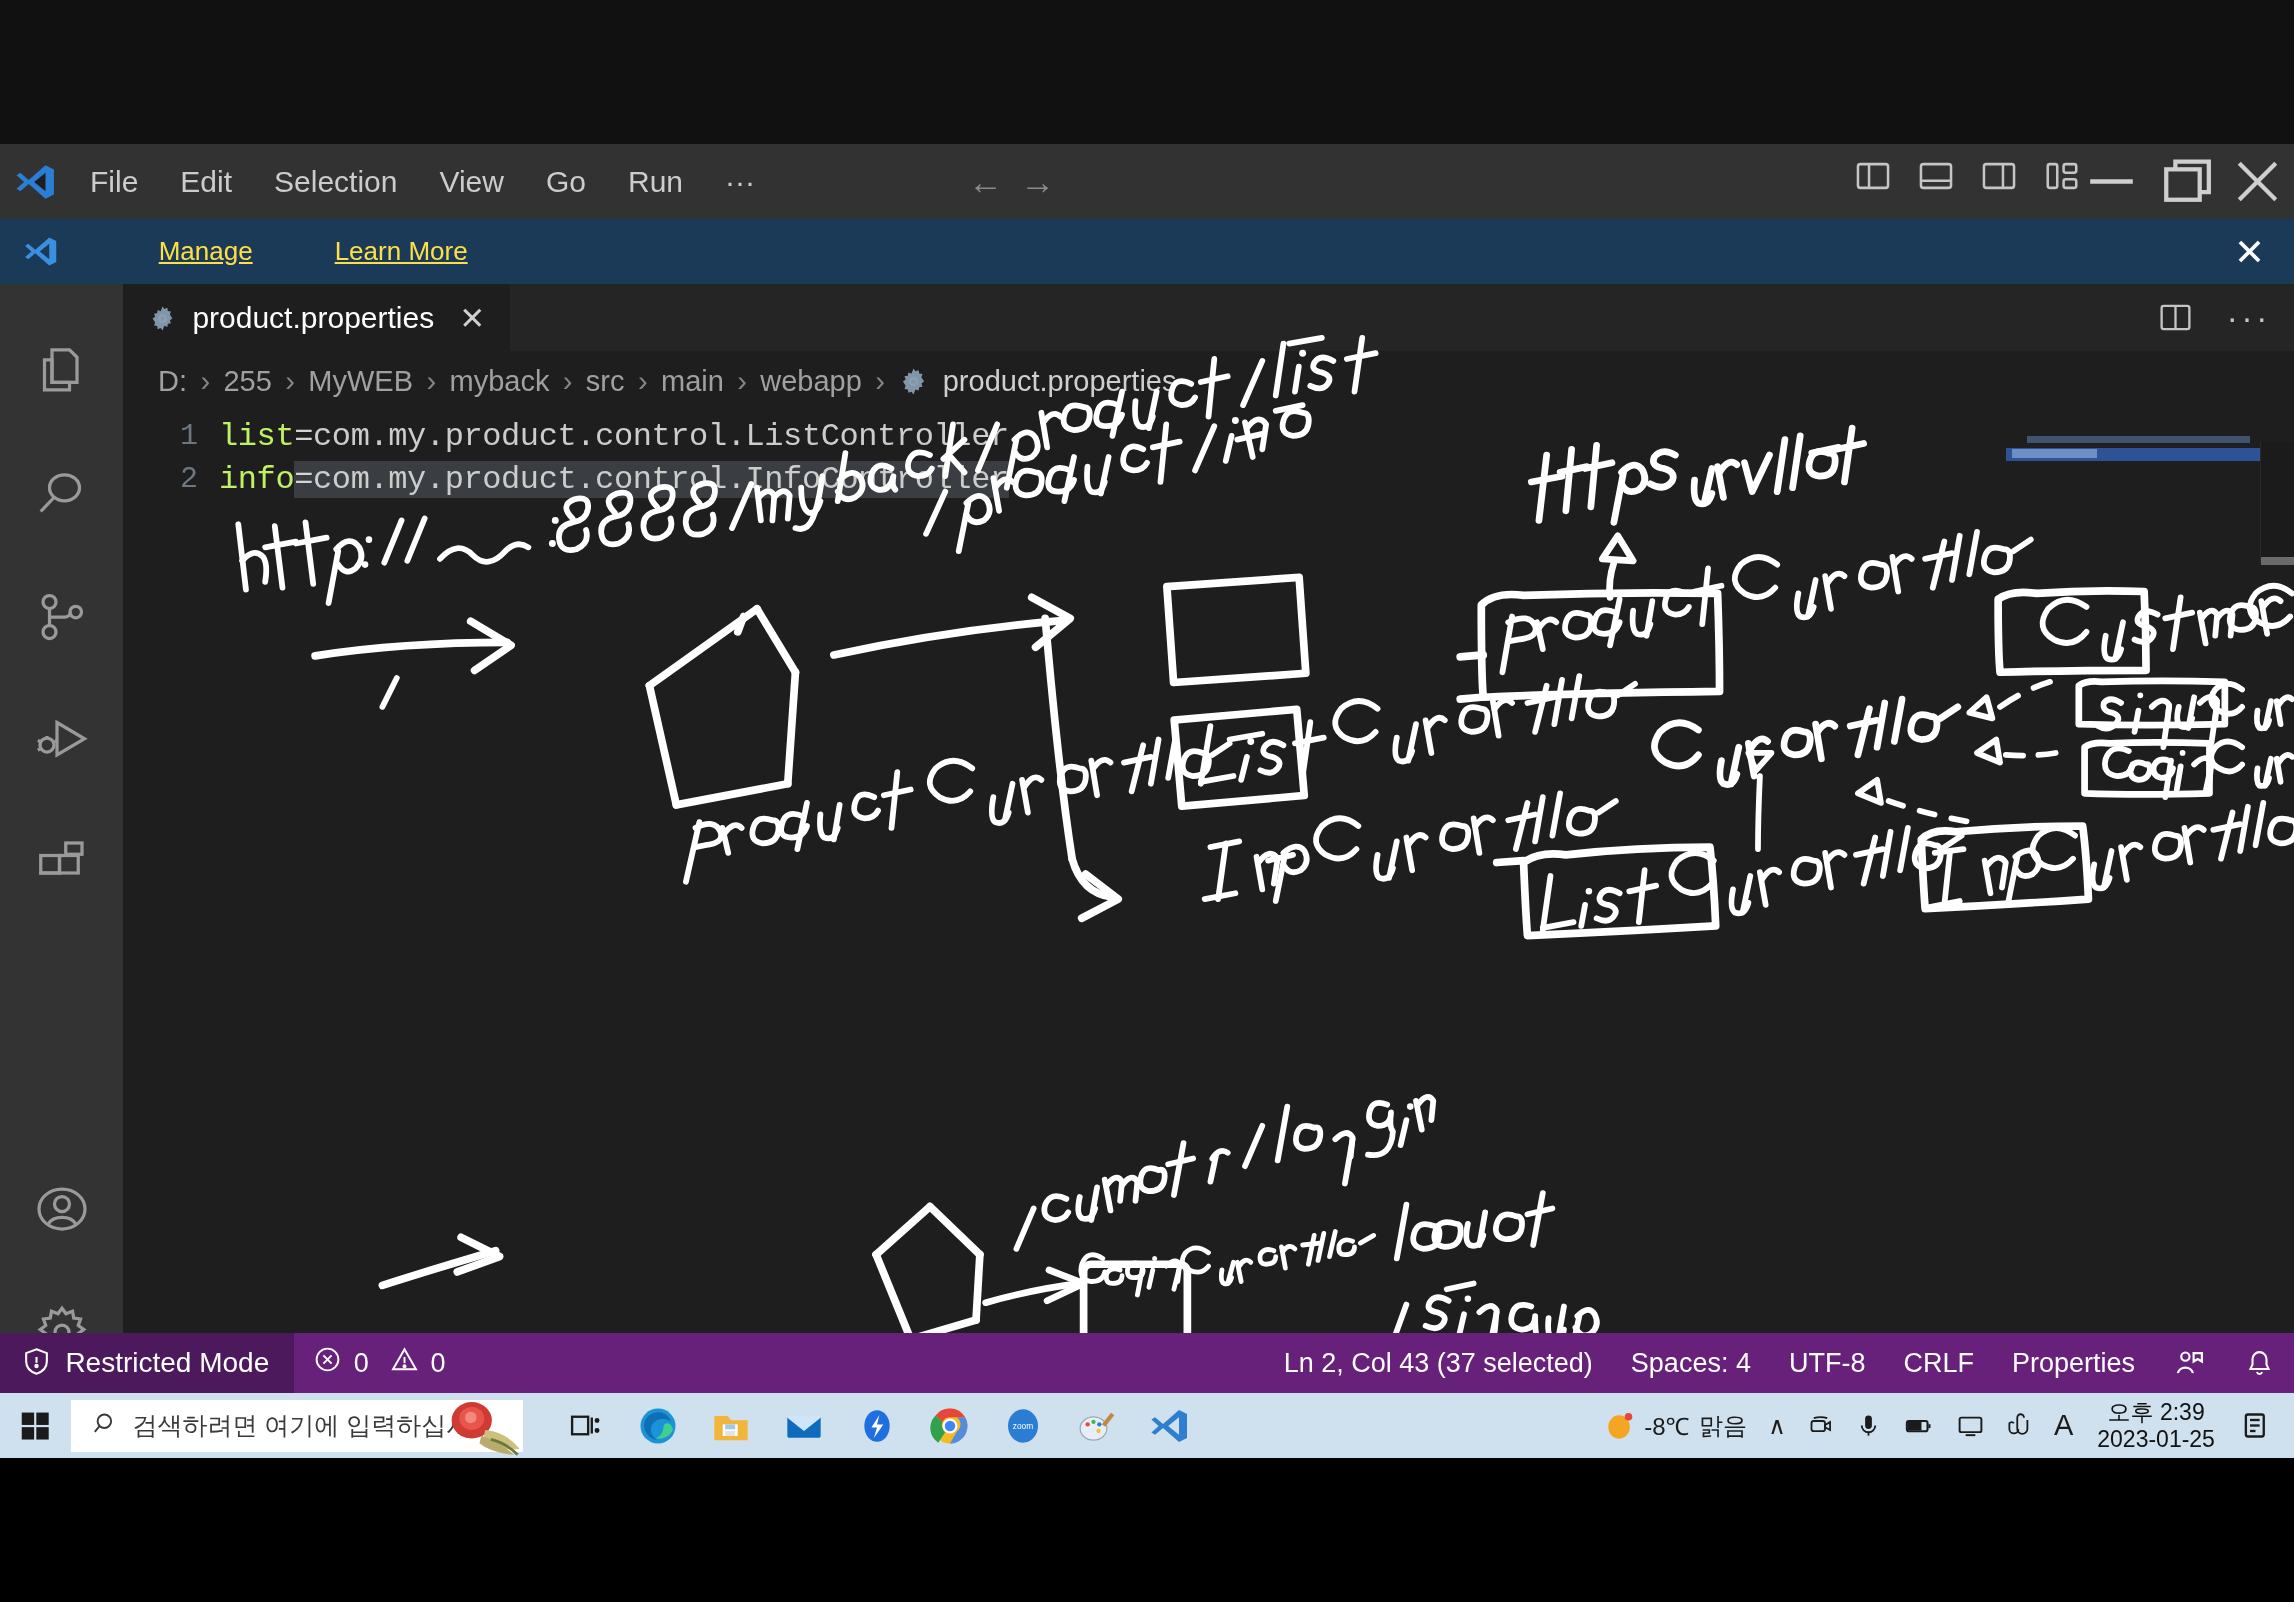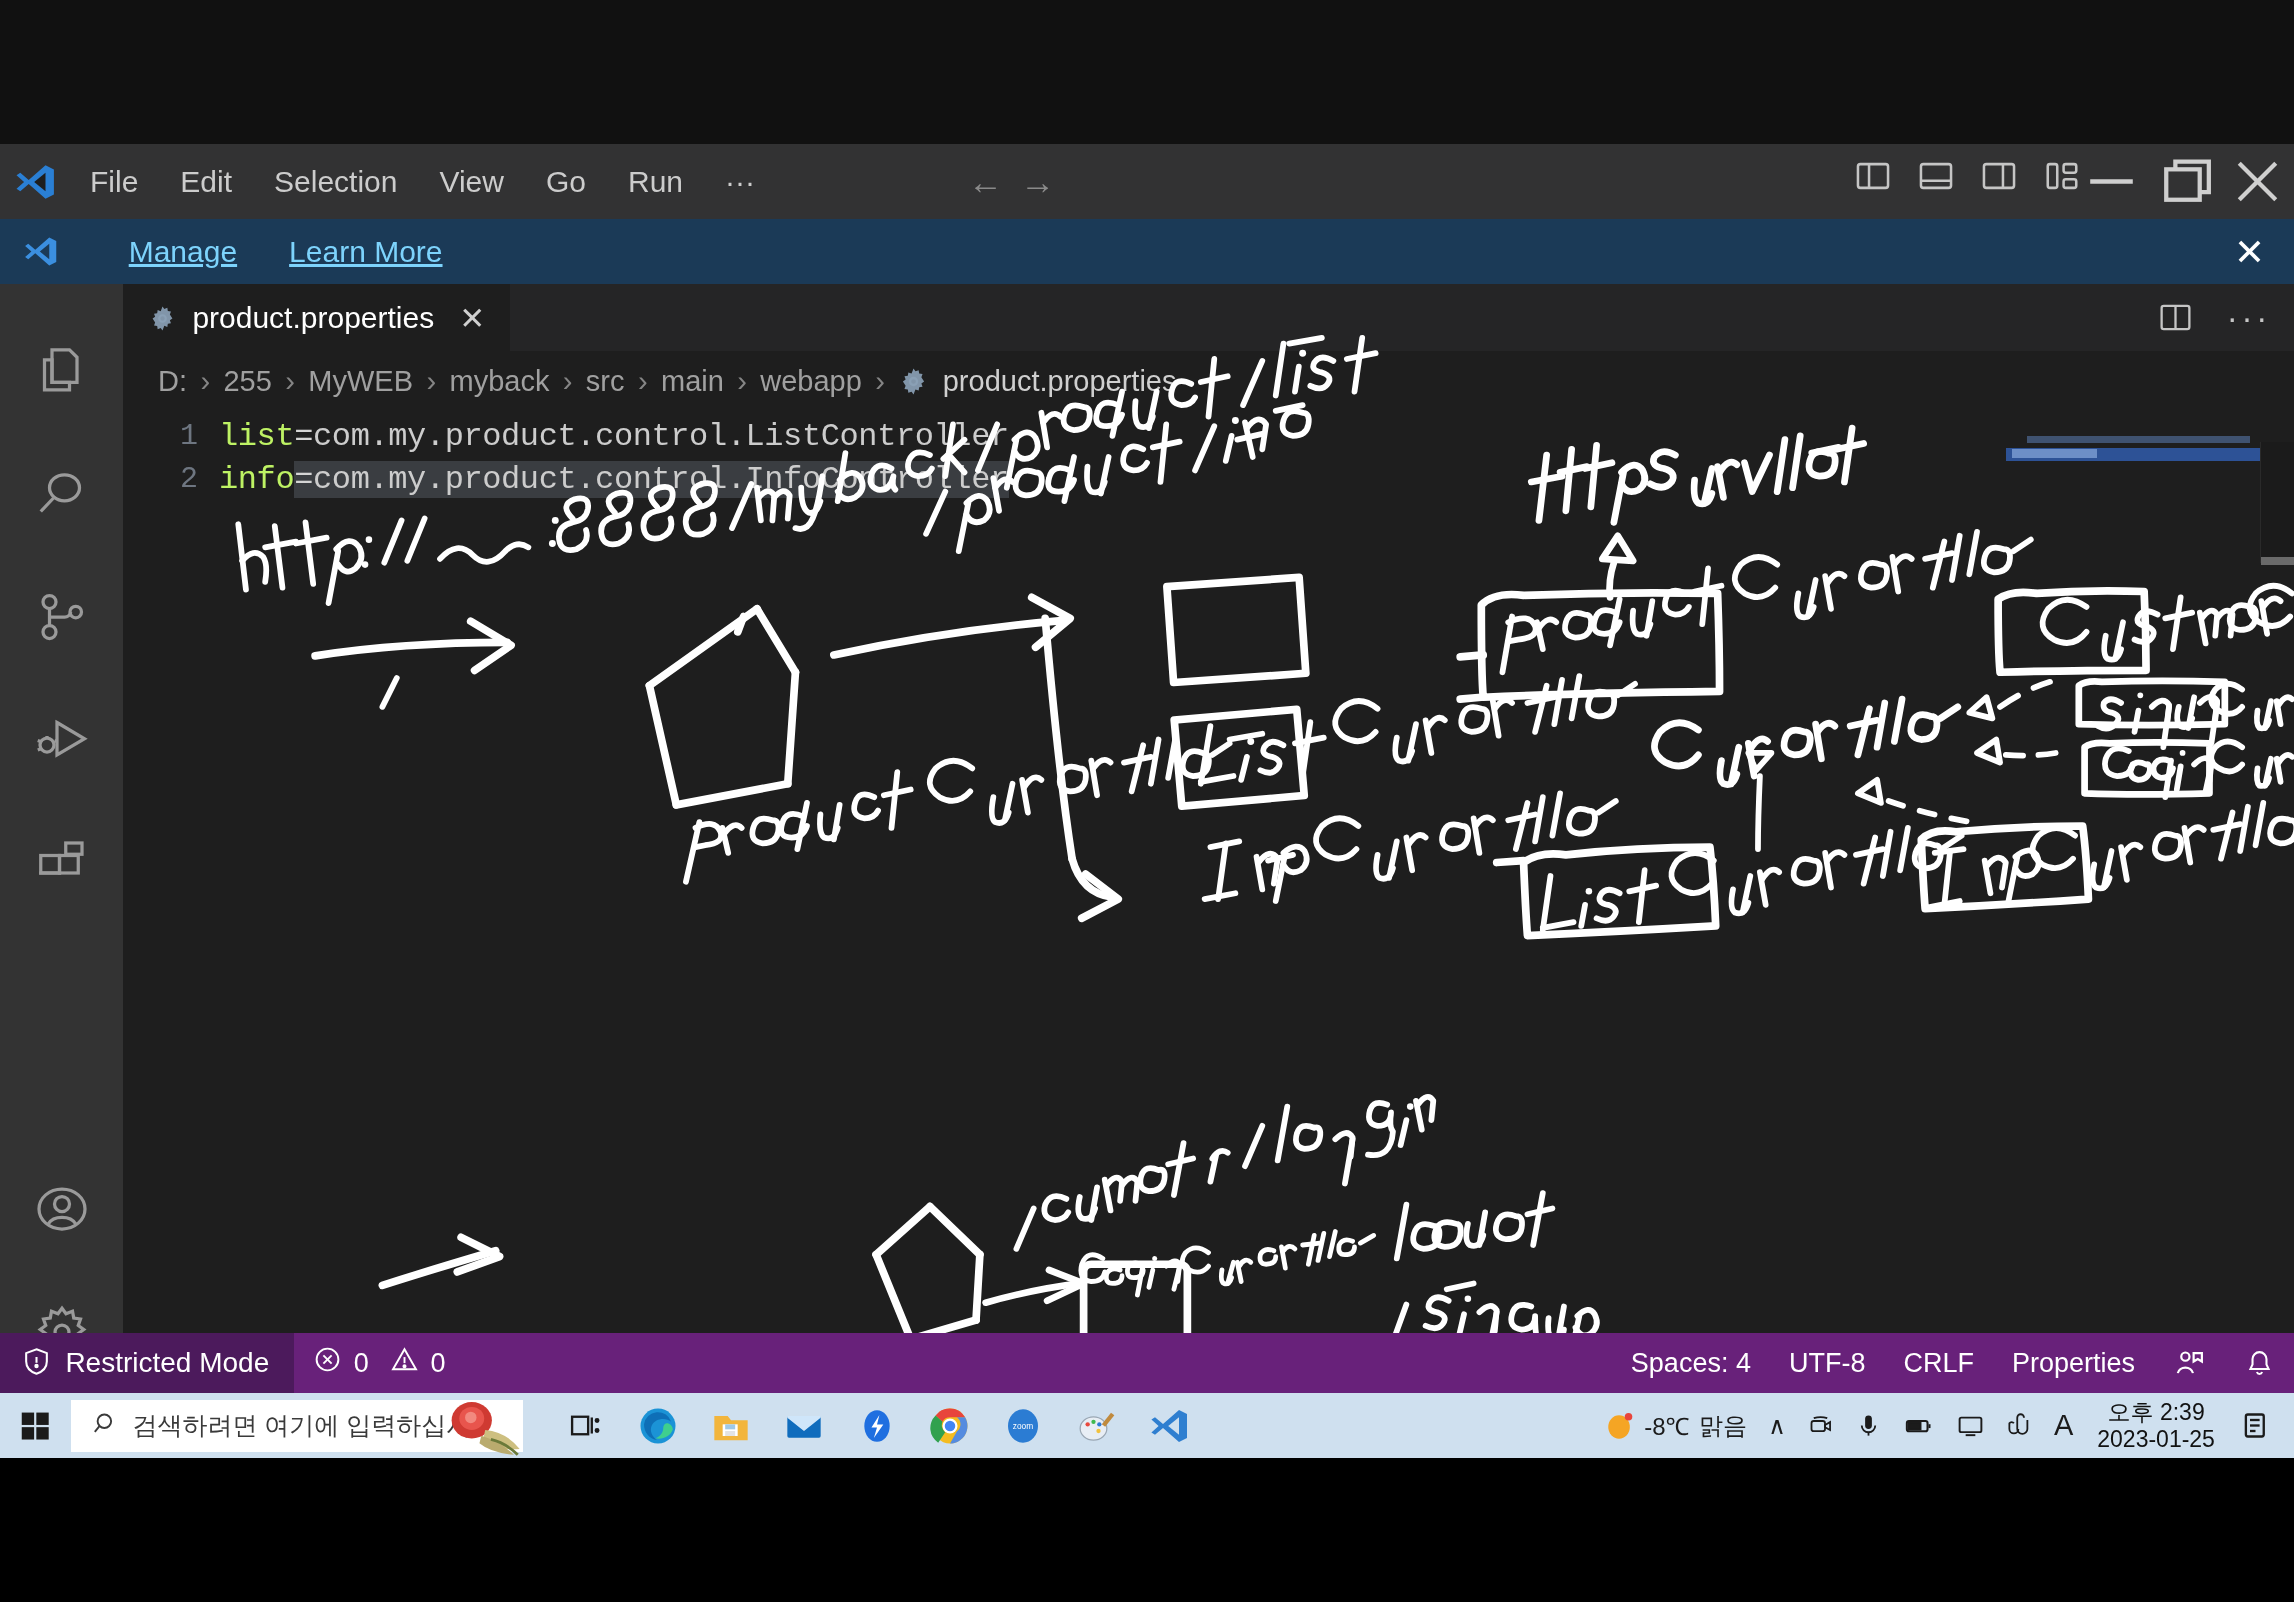--- a/index.html
+++ b/index.html
@@ -29,21 +29,21 @@
   .layoutbtns{position:absolute;left:1854px;top:13.4px;display:flex;align-items:center;gap:25px;}
   .lbtn{width:38px;height:38px;display:flex;align-items:center;justify-content:center;}
   .wincontrols{position:absolute;right:0;top:0;height:75px;display:flex;align-items:center;}
   .wbtn{width:73px;height:75px;display:flex;align-items:center;justify-content:center;color:#cfcfcf;}
 
   
   .banner{height:65px;background:#1b3a57;display:flex;align-items:center;padding:0 0 0 17.3px;position:relative;}
   .banner .bicon{width:46px;display:flex;align-items:center;justify-content:center;margin-right:13.4px;}
   .banner .bicon svg{width:35px;height:35px;}
   .banner .btext{color:#ffffff;font-size:29px;white-space:nowrap;}
-  .banner .blink{color:#7dd3fc;font-size:30px;text-decoration:underline;margin-left:52px;cursor:pointer;white-space:nowrap;}
+  .banner .blink{color:#fde047;font-size:26px;text-decoration:underline;margin-left:82px;cursor:pointer;white-space:nowrap;}
   .banner .bclose{position:absolute;right:29px;top:50%;transform:translateY(-50%);color:#ffffff;font-size:37px;cursor:pointer;line-height:1;}
 
   
   .bodyrow{display:flex;height:1109px;}
   .activitybar{width:123px;background:#333333;display:flex;flex-direction:column;align-items:center;
     padding-top:25px;box-sizing:border-box;}
   .abicon{width:123px;height:123px;display:flex;align-items:center;justify-content:center;}
   .abicon svg{width:60px;height:60px;}
   .abspacer{flex:1;}
 
@@ -931,20 +931,21 @@
         <span style="margin-left:9.6px;">
           <svg width="29" height="29" viewBox="0 0 24 24" fill="none" stroke="#ffffff" stroke-width="1.6">
               <path d="M12 3.5 L21.5 20 H2.5 Z"></path>
               <line x1="12" y1="10" x2="12" y2="15"></line>
               <circle cx="12" cy="17.6" r="0.9" fill="#fff"></circle>
             </svg>
         </span>
         <span>0</span>
       </div>
       <div class="sb-spacer"></div>
+      <div class="sb-item">Ln 2, Col 43 (37 selected)</div>
       <div class="sb-item">Spaces: 4</div>
       <div class="sb-item">UTF-8</div>
       <div class="sb-item">CRLF</div>
       <div class="sb-item">Properties</div>
       <div class="sb-item">
         <svg width="33" height="33" viewBox="0 0 24 24" fill="none" stroke="#ffffff" stroke-width="1.6">
             <circle cx="9" cy="7" r="3"></circle>
             <path d="M3.5 19 a5.6 5 0 0 1 11 0"></path>
             <path d="M15 4.5 h6 v6 l-3 -1.8 -3 1.8 z"></path>
           </svg>

